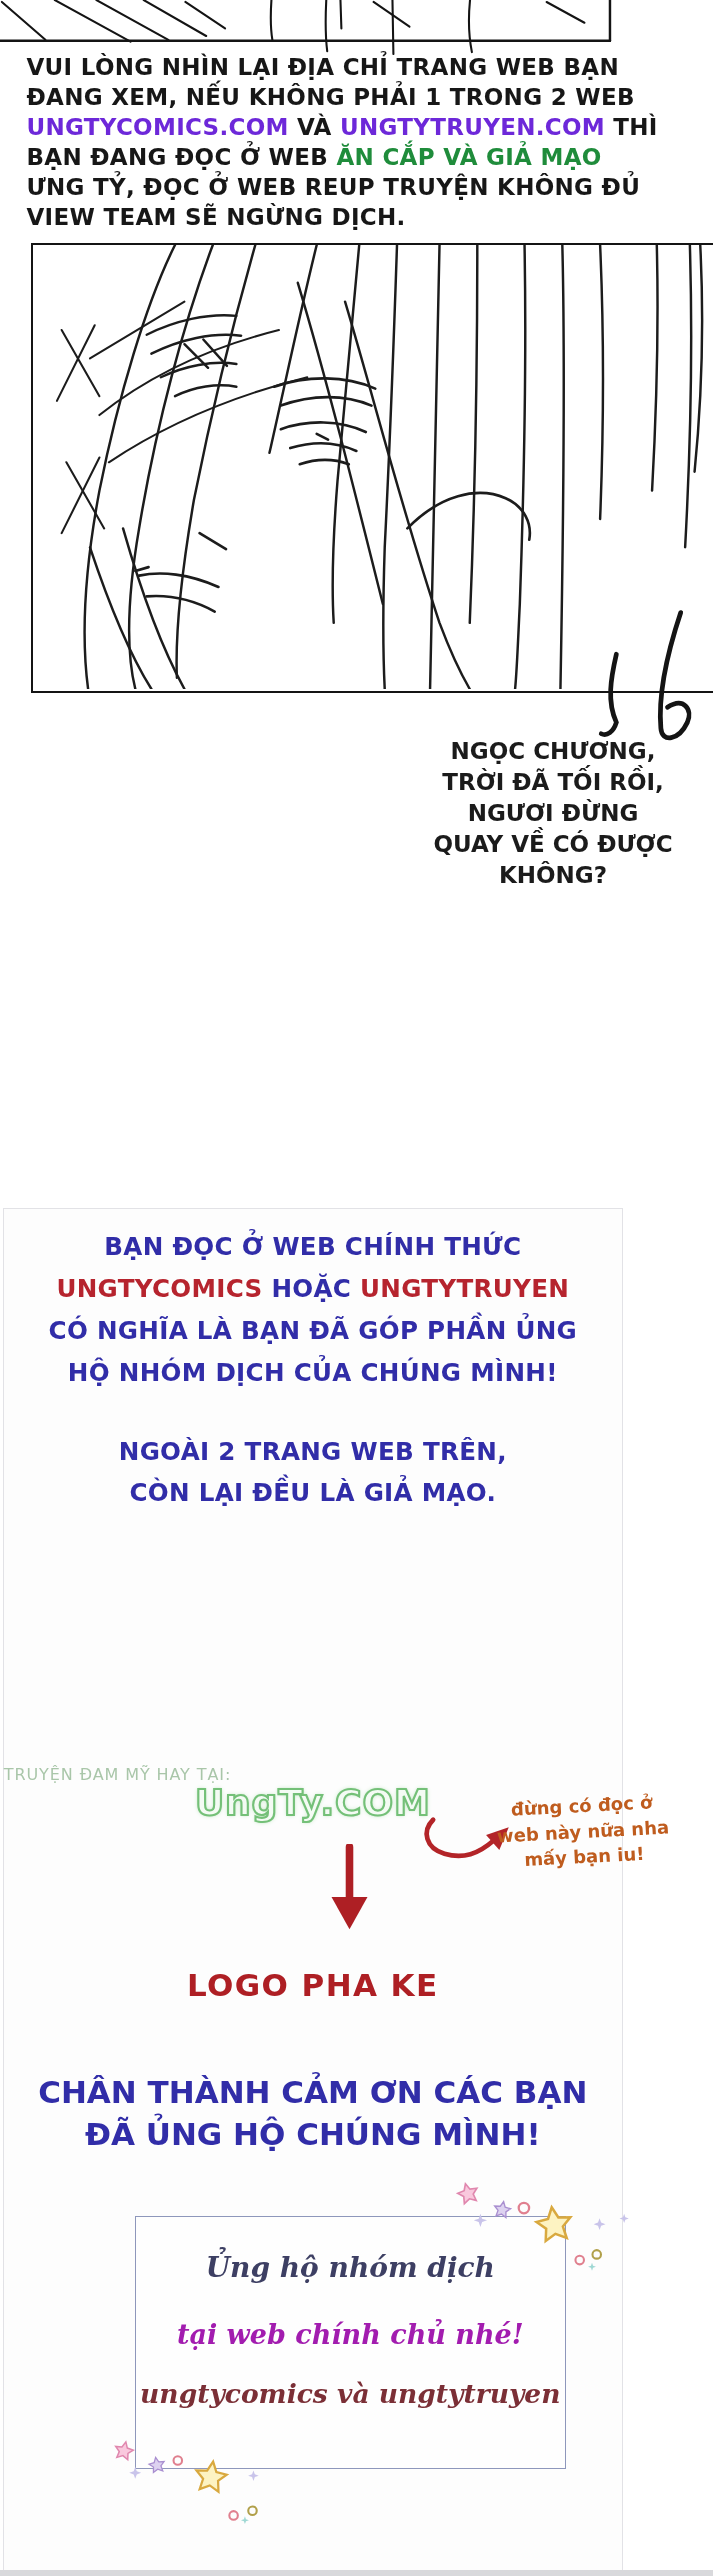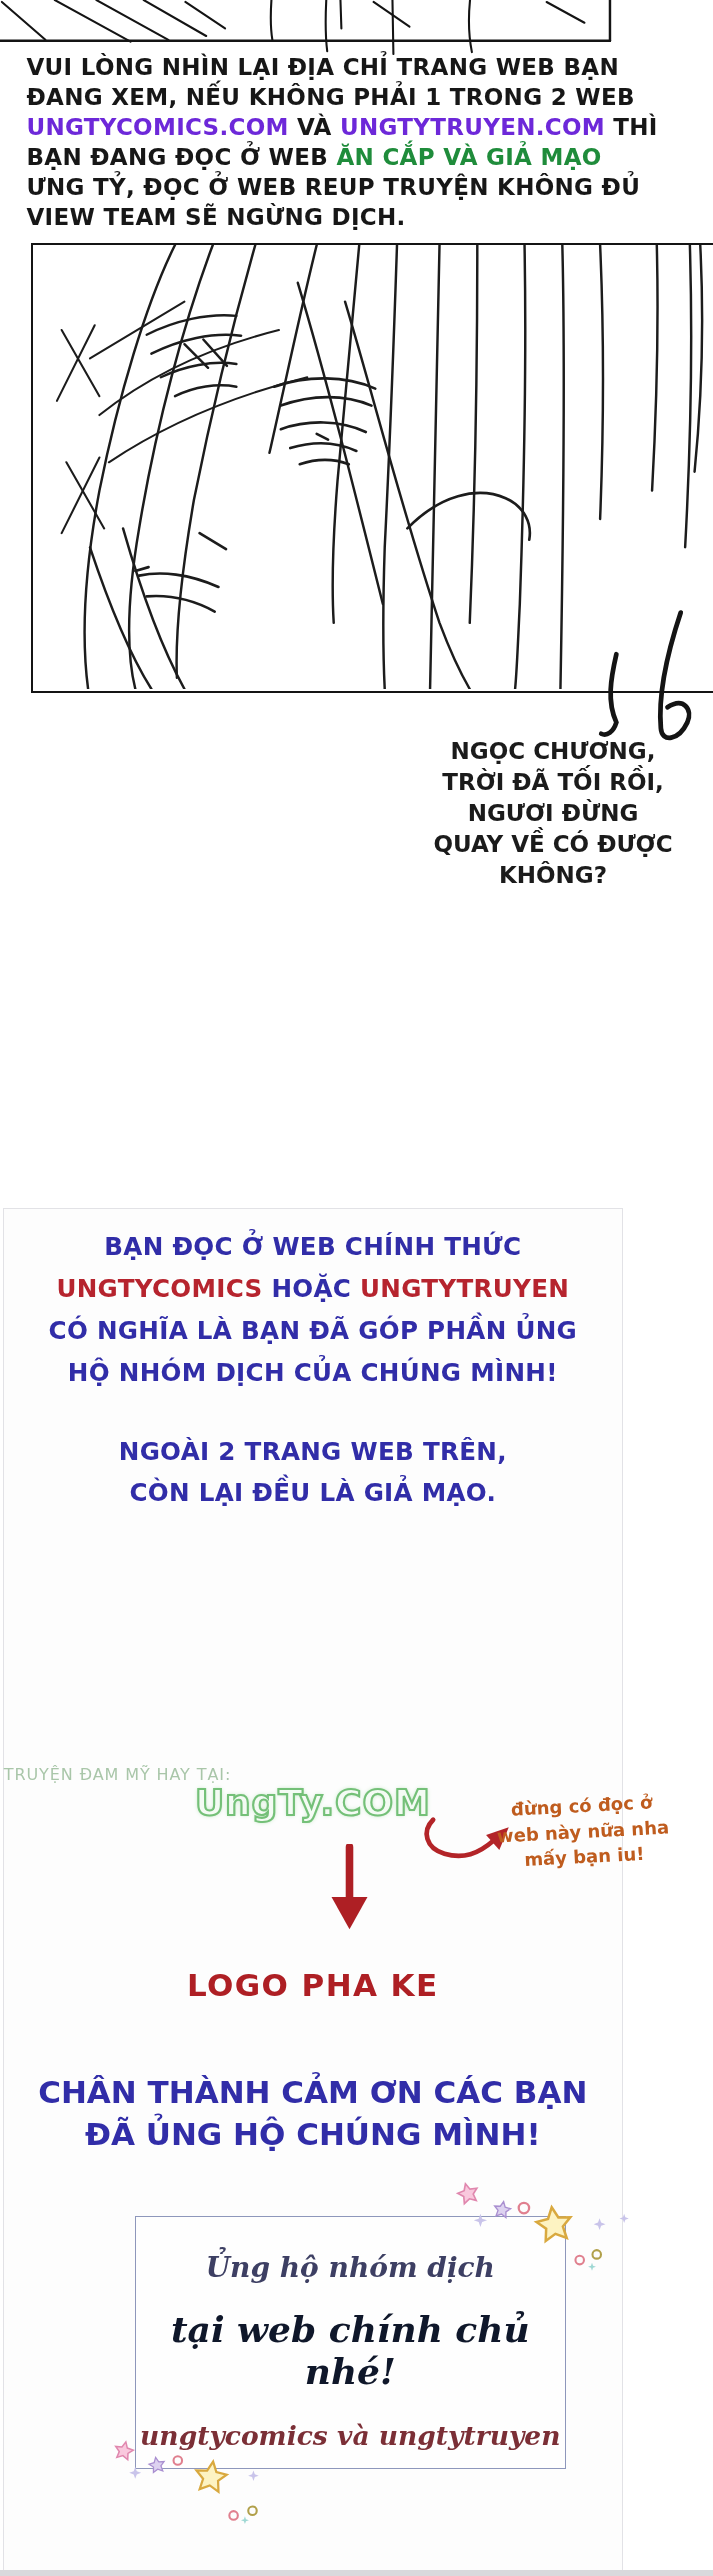--- a/index.html
+++ b/index.html
@@ -39,21 +39,21 @@
     font-weight:bold;font-size:31px;letter-spacing:1.4px;color:#ae1f24;margin-top:43px;}
   .thanks-block{position:absolute;top:862px;left:0;width:100%;text-align:center;
     font-weight:bold;font-size:31px;line-height:42px;color:#312da8;}
   .arrow-down-svg{position:absolute;left:319px;top:635px;}
   .arrow-curve-svg{position:absolute;left:414px;top:603px;}
   
   .support-box{position:absolute;left:131px;top:1007px;width:431px;height:253px;
     border:1.9px solid #8e97bb;box-sizing:border-box;background:#fefefe;text-align:center;}
   .cursive{font-family:"DejaVu Serif",serif;font-style:italic;font-weight:bold;}
   .sb-line1{margin-top:34px;font-size:28px;color:#3d3f63;}
-  .sb-line2{margin-top:24px;font-size:36px;color:#0f172a;}
+  .sb-line2{margin-top:35px;font-size:27px;color:#a21caf;}
   .sb-line3{margin-top:28px;font-size:26.5px;color:#7b2f36;}
   .stars-svg{position:absolute;left:0;top:2156px;pointer-events:none;}
   .page-bottom-edge{position:absolute;left:0;top:2570px;width:714px;height:5.7px;background:#d9d9dc;}
 </style>
 </head>
 <body>
 
 <div class="page">
 
   <svg class="top-sketch" width="714" height="55" viewBox="0 0 755 58" style="position:absolute;left:0;top:0;" fill="none" stroke="#141414" stroke-linecap="round">

